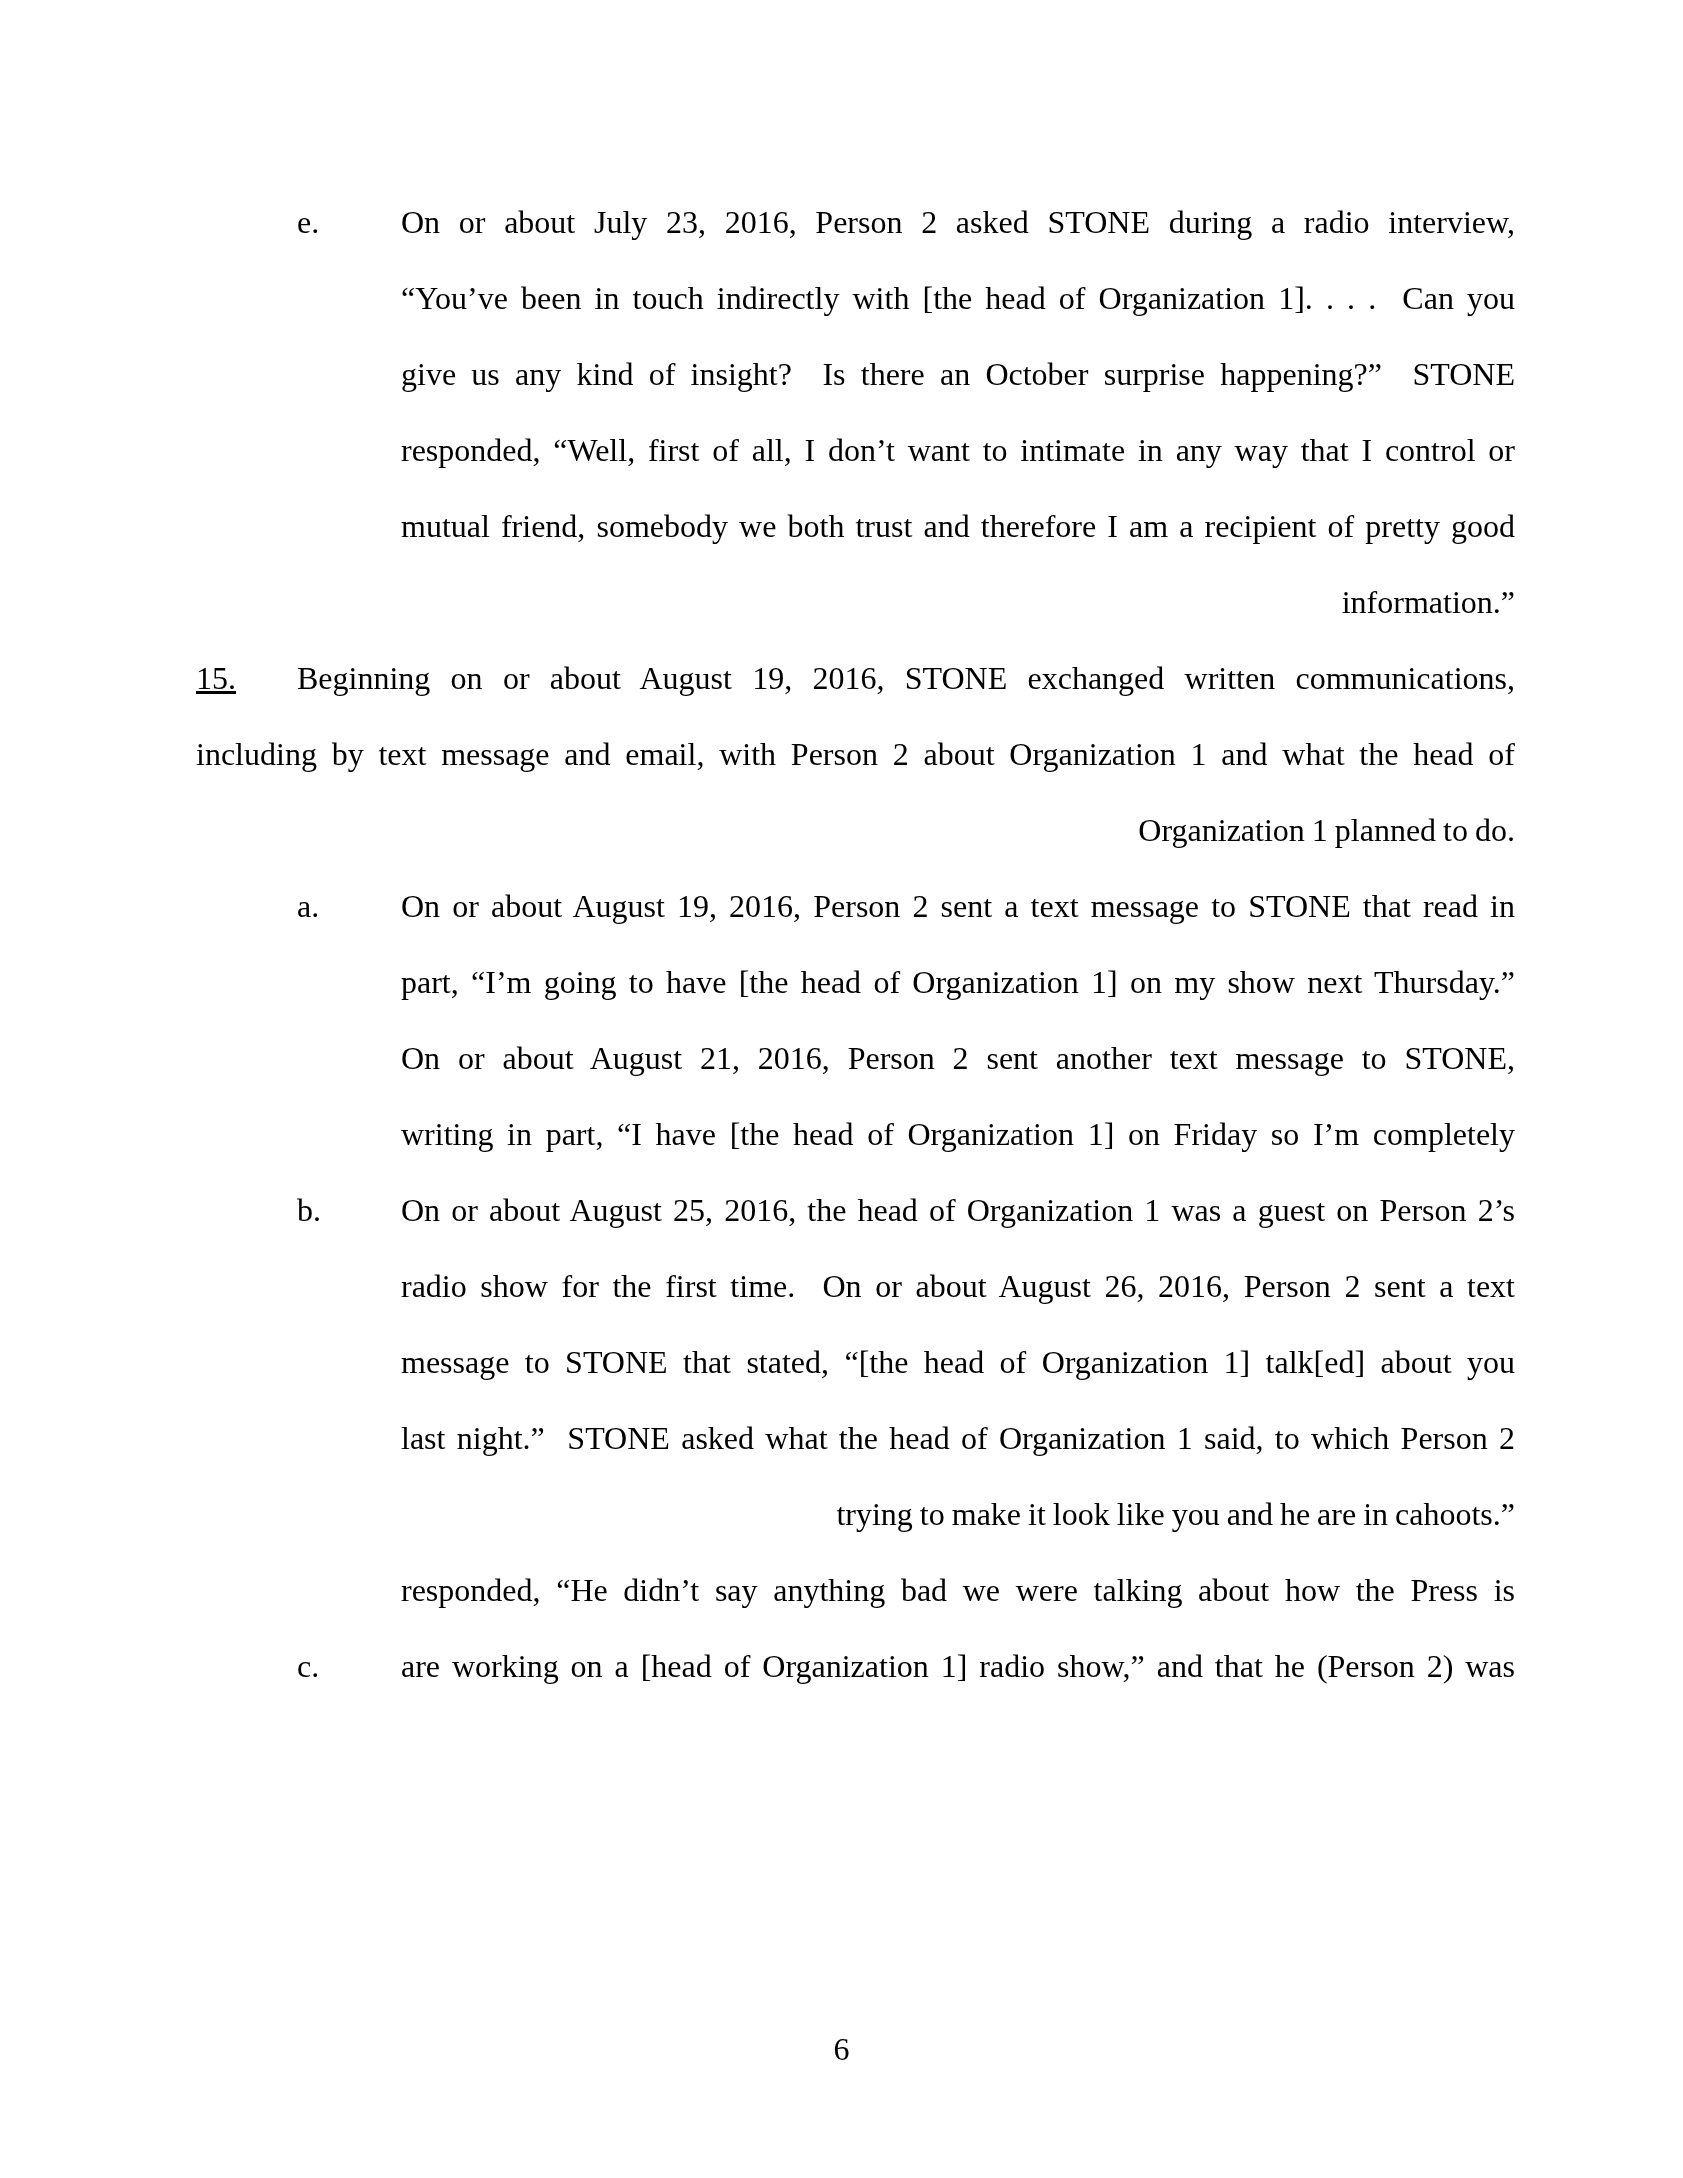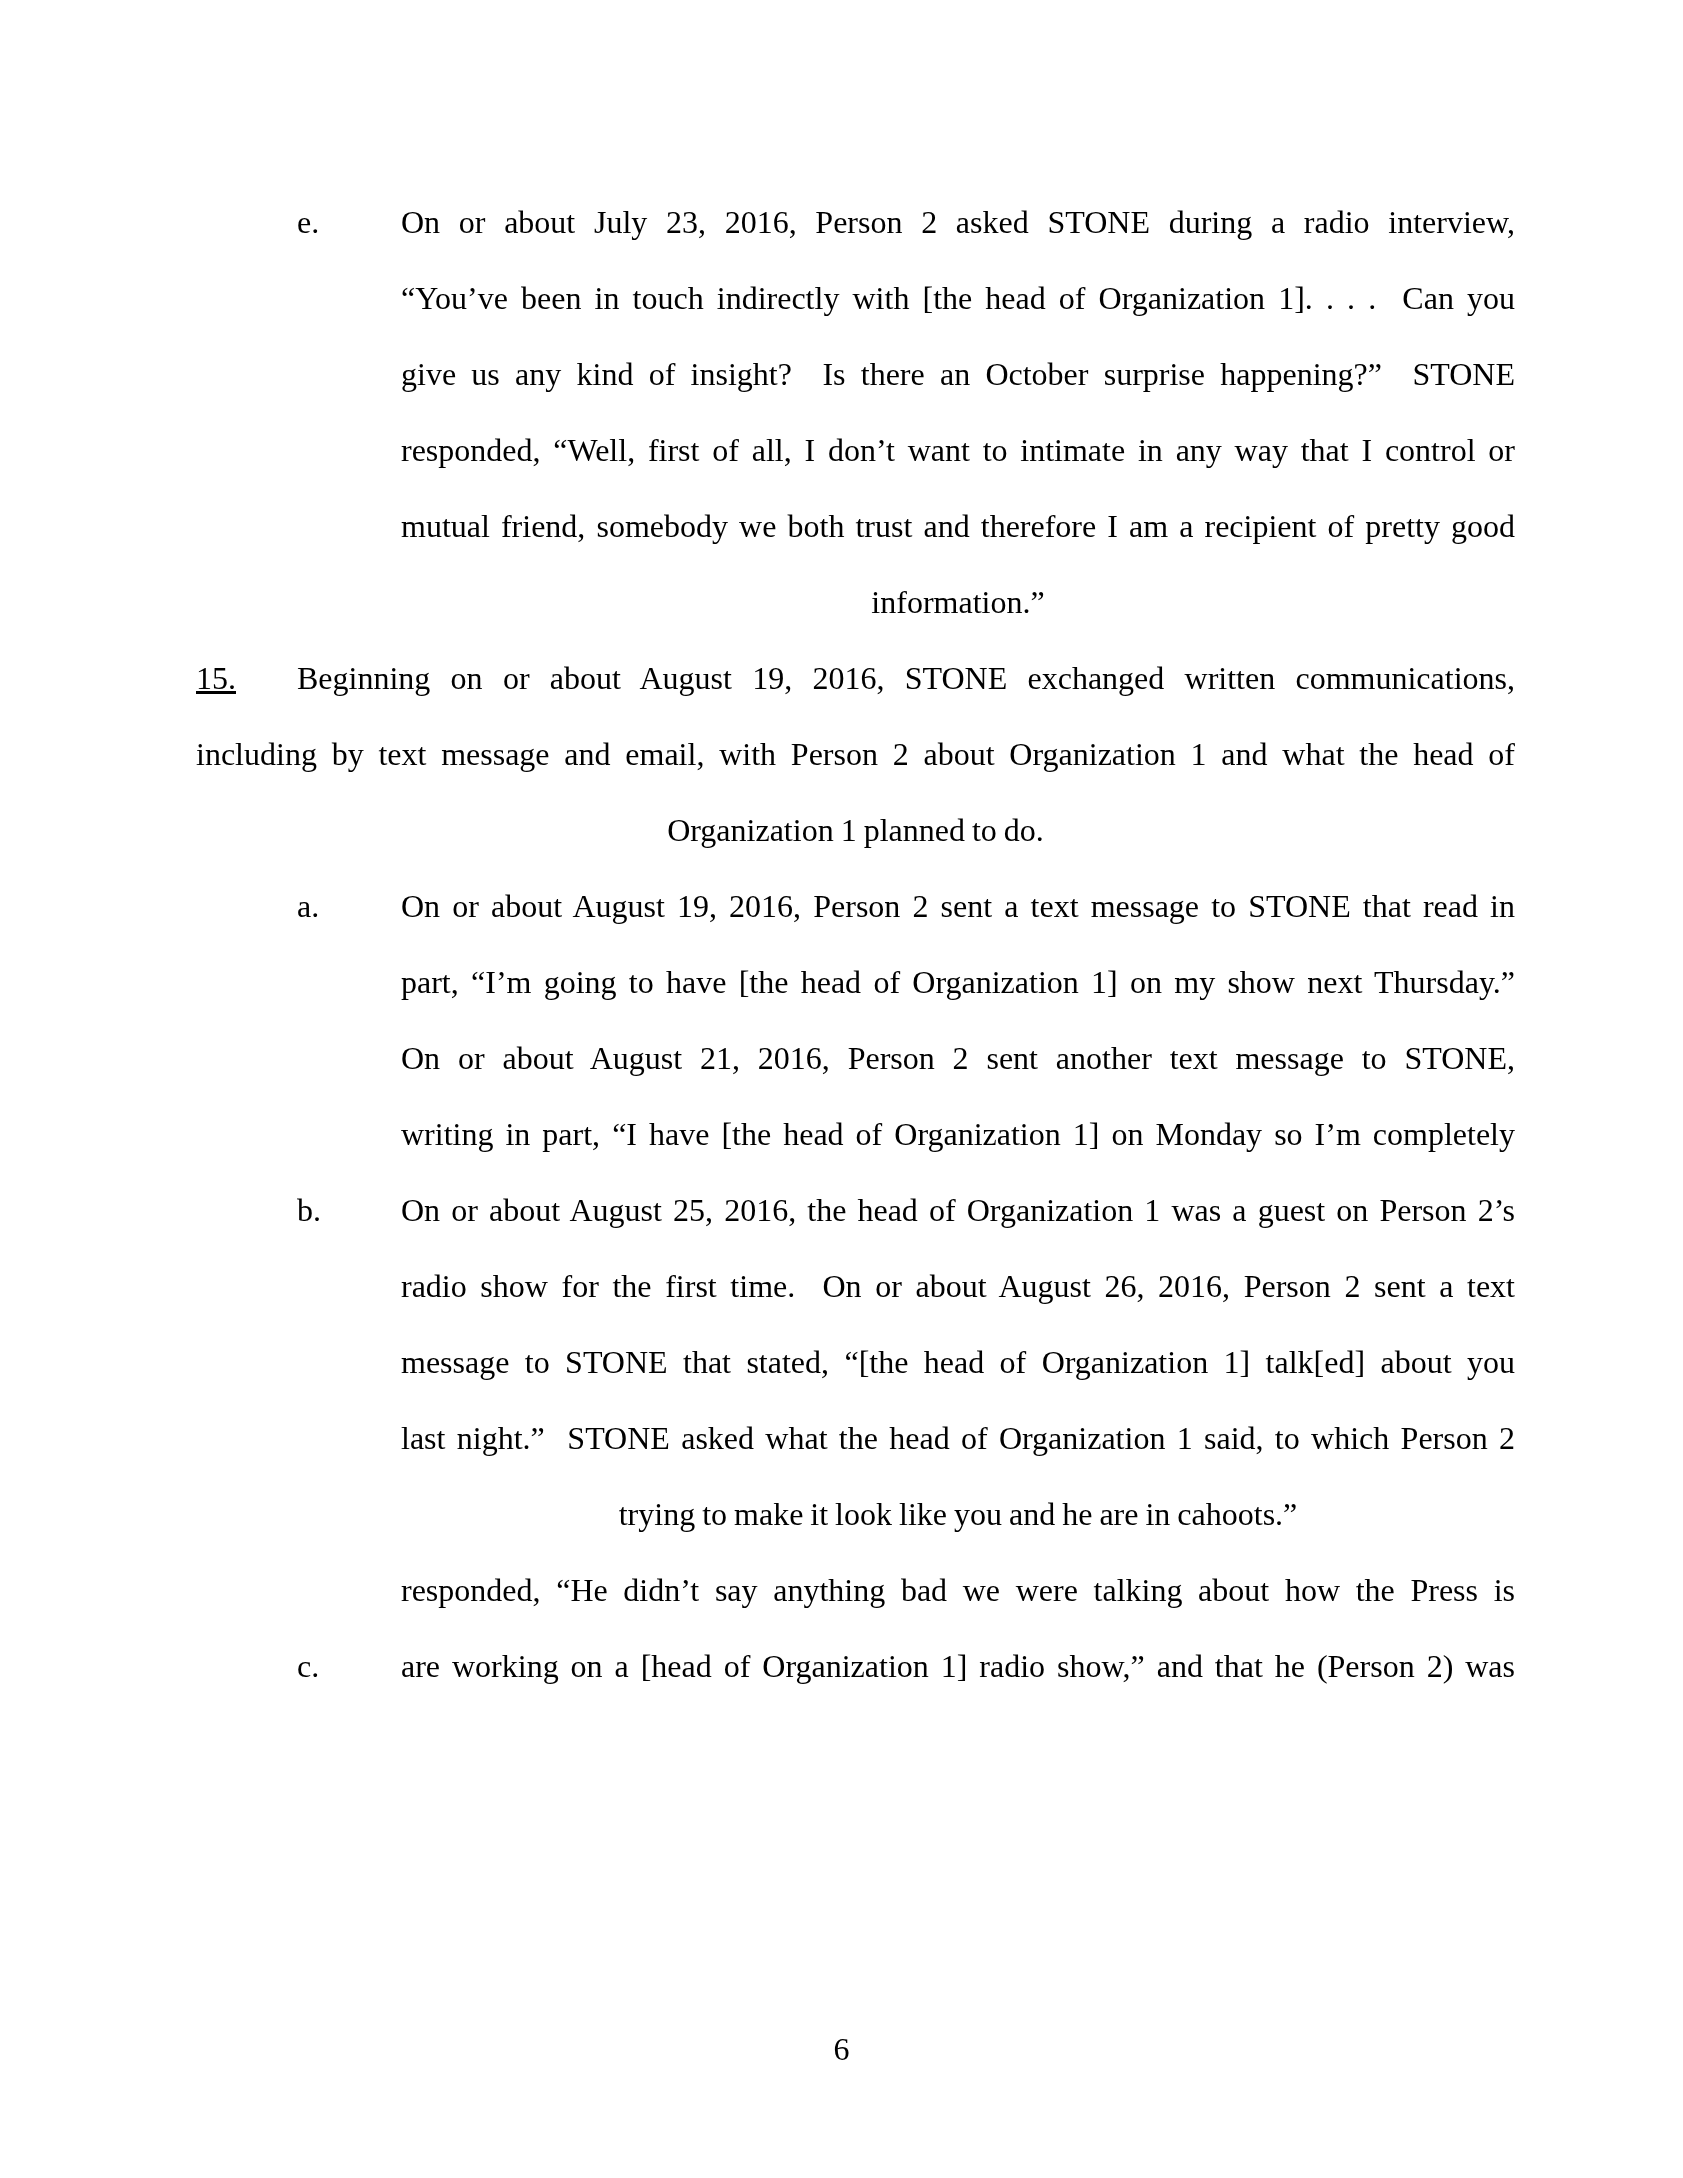--- a/index.html
+++ b/index.html
@@ -17,21 +17,21 @@
     left:196px; top:184px;
     width:1319px;
   }
   .para { margin:0; }
   .line {
     line-height:76px;
     height:76px;
     overflow:hidden;
     word-spacing:-1px;
     white-space:normal;
-    text-align:center;
+    text-align:right;
   }
   .just {
     text-align:justify;
     text-align-last:justify;
   }
   .sub { position:relative; padding-left:205px; }
   .sublabel {
     position:absolute;
     left:101px; top:0;
     line-height:76px;
@@ -66,21 +66,21 @@
       <div class="para main">
         <div class="line just"><span class="numlabel">15.</span>Beginning on or about August 19, 2016, STONE exchanged written communications,</div>
         <div class="line just">including by text message and email, with Person 2 about Organization 1 and what the head of</div>
         <div class="line">Organization 1 planned to do.</div>
       </div>
       <div class="para sub">
         <span class="sublabel">a.</span>
         <div class="line just">On or about August 19, 2016, Person 2 sent a text message to STONE that read in</div>
         <div class="line just">part, “I’m going to have [the head of Organization 1] on my show next Thursday.”</div>
         <div class="line just">On or about August 21, 2016, Person 2 sent another text message to STONE,</div>
-        <div class="line just">writing in part, “I have [the head of Organization 1] on Monday so I’m completely</div>
+        <div class="line just">writing in part, “I have [the head of Organization 1] on Friday so I’m completely</div>
       </div>
       <div class="para sub">
         <span class="sublabel">b.</span>
         <div class="line just">On or about August 25, 2016, the head of Organization 1 was a guest on Person 2’s</div>
         <div class="line just">radio show for the first time.&nbsp; On or about August 26, 2016, Person 2 sent a text</div>
         <div class="line just">message to STONE that stated, “[the head of Organization 1] talk[ed] about you</div>
         <div class="line just">last night.”&nbsp; STONE asked what the head of Organization 1 said, to which Person 2</div>
         <div class="line">trying to make it look like you and he are in cahoots.”</div>
         <div class="line just">responded, “He didn’t say anything bad we were talking about how the Press is</div>
       </div>

